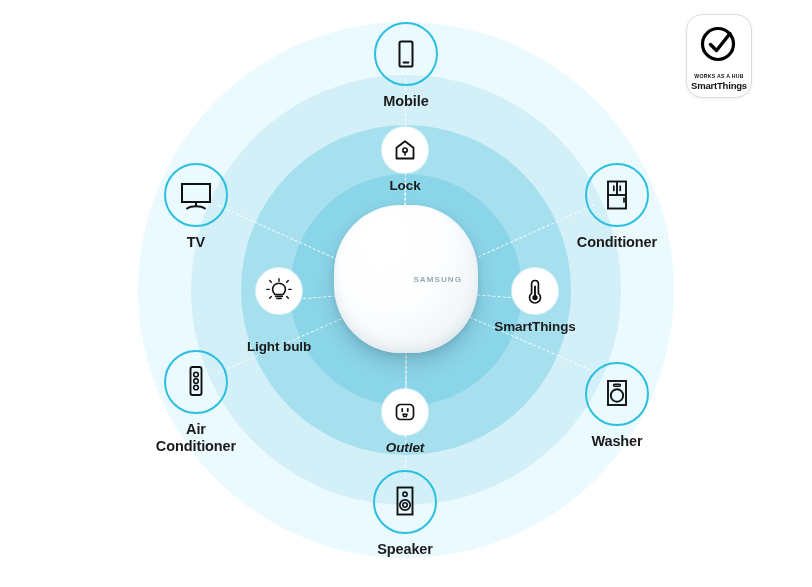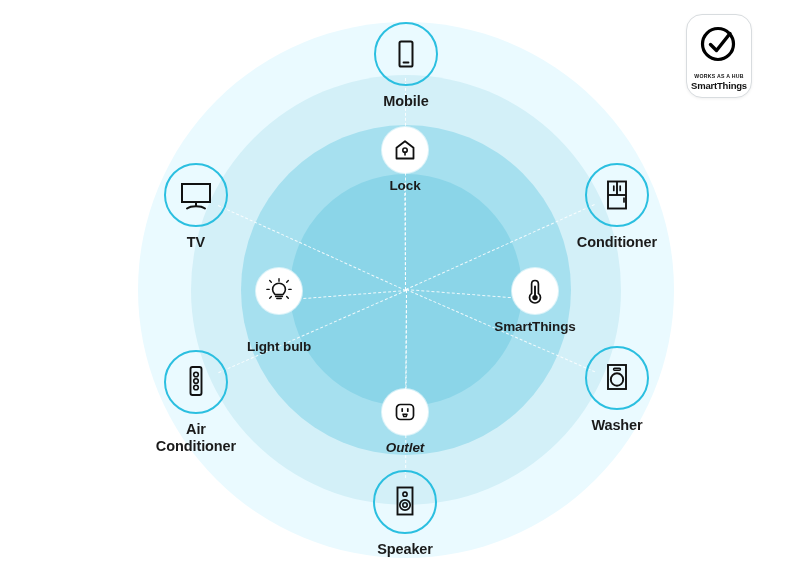--- a/index.html
+++ b/index.html
@@ -179,20 +179,23 @@
       <div class="spoke" style="height: 206.489px; transform: rotate(-245.659deg);"></div>
       <div class="spoke" style="height: 207.4px; transform: rotate(-114.239deg);"></div>
       <div class="spoke" style="height: 103.393px; transform: rotate(85.4978deg);"></div>
       <div class="spoke" style="height: 105.387px; transform: rotate(-85.5673deg);"></div>
       <div class="spoke" style="height: 205.268px; transform: rotate(66.342deg);"></div>
       <div class="spoke" style="height: 206.185px; transform: rotate(-66.4419deg);"></div>
       <div class="spoke" style="height: 105.004px; transform: rotate(0.444144deg);"></div>
       <div class="spoke" style="height: 188.002px; transform: rotate(0.270261deg);"></div>
     </div>
 
+  <div class="hub">
+    <span class="hub-logo">SAMSUNG</span>
+  </div>
 
   <div id="nodes">
       <div class="node outer" style="left: 406px; top: 22px;">
         <div class="bubble">
           <svg width="34" height="34" viewBox="0 0 34 34">
       <rect x="10.5" y="4.5" width="13" height="25" rx="1.6" fill="none" stroke="#111111" stroke-width="2"></rect>
       <line x1="14.5" y1="25.5" x2="19.5" y2="25.5" stroke="#111111" stroke-width="1.8" stroke-linecap="round"></line>
     </svg>
         </div>
         <div class="label">Mobile</div>
@@ -261,21 +264,21 @@
         <div class="bubble">
           <svg width="26" height="36" viewBox="0 0 26 36">
       <rect x="7.5" y="3" width="11" height="28" rx="2" fill="none" stroke="#111111" stroke-width="1.9"></rect>
       <circle cx="13" cy="10.5" r="2.3" fill="none" stroke="#111111" stroke-width="1.6"></circle>
       <circle cx="13" cy="17" r="2.3" fill="none" stroke="#111111" stroke-width="1.6"></circle>
       <circle cx="13" cy="23.5" r="2.3" fill="none" stroke="#111111" stroke-width="1.6"></circle>
     </svg>
         </div>
         <div class="label">Air<br>Conditioner</div>
       </div>
-      <div class="node outer" style="left: 617px; top: 346px;">
+      <div class="node outer" style="left: 617px; top: 362px;">
         <div class="bubble">
           <svg width="30" height="34" viewBox="0 0 30 34">
       <rect x="6" y="4" width="18" height="24" fill="none" stroke="#111111" stroke-width="1.9"></rect>
       <circle cx="15" cy="18.5" r="6.2" fill="none" stroke="#111111" stroke-width="1.9"></circle>
       <rect x="11.5" y="7.2" width="7" height="2" rx="1" fill="none" stroke="#111111" stroke-width="1.4"></rect>
     </svg>
         </div>
         <div class="label">Washer</div>
       </div>
       <div class="node inner" style="left: 405px; top: 389px; font-style: italic;">

